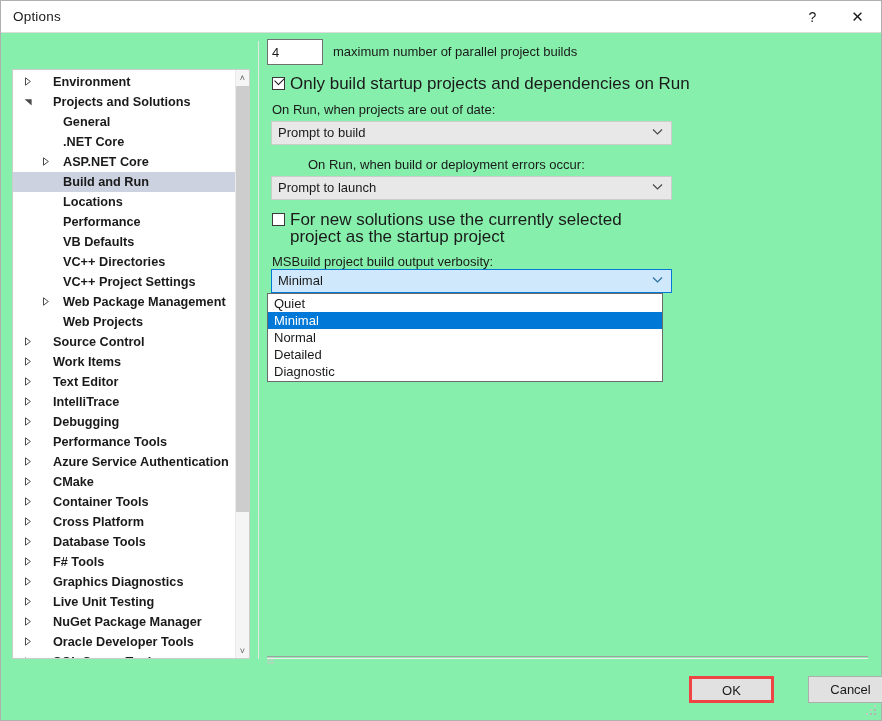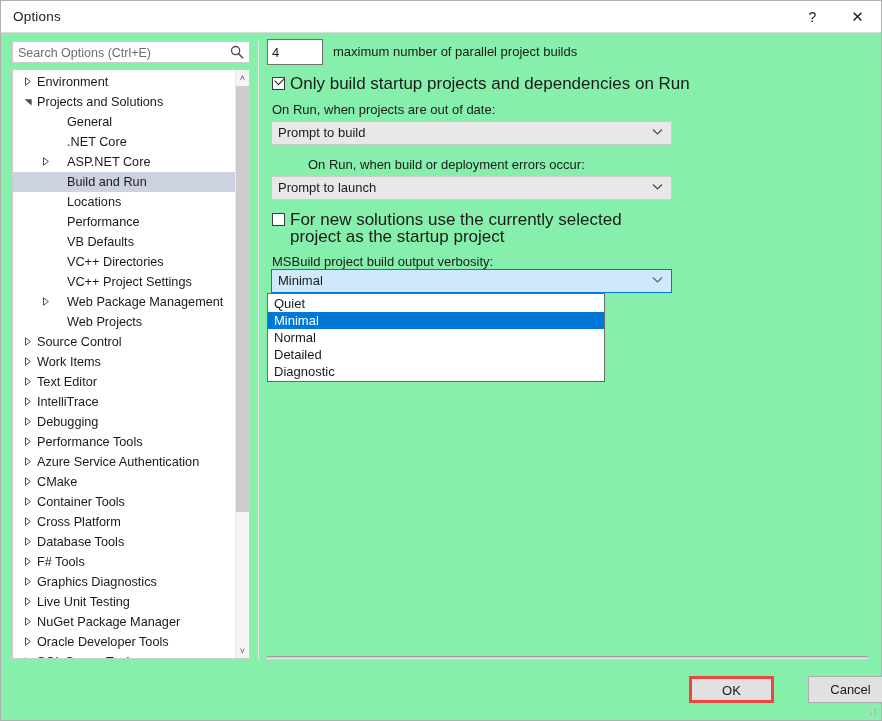--- a/index.html
+++ b/index.html
@@ -121,21 +121,22 @@
     height: 586px;
     overflow: hidden;
   }
   .tree-item {
     position: relative;
     height: 20px;
     line-height: 20px;
     font-size: 12.7px;
     color: #1a1a1a;
     white-space: nowrap;
-    padding-left: 0;
+    padding-left: 16px;
+    font-weight: bold;
   }
   .tree-item.selected {
     background: #cdd2e1;
   }
   .tree-item .exp {
     position: absolute;
     top: 0;
     width: 14px;
     height: 20px;
     text-align: center;
@@ -143,21 +144,21 @@
     line-height: 20px;
     color: #3a3a3a;
   }
   .tree-item .lbl {
     display: inline-block;
   }
   
   .lvl0 .exp { left: 8px; }
   .lvl0 .lbl { margin-left: 24px; }
   .lvl1 .exp { left: 26px; }
-  .lvl1 .lbl { margin-left: 54px; }
+  .lvl1 .lbl { margin-left: 34px; }
 
   #tree-scrollbar {
     position: absolute;
     right: 0;
     top: 0;
     width: 14px;
     height: 588px;
     background: #f5f5f5;
     border-left: 1px solid #eaeaea;
     box-sizing: border-box;
@@ -297,21 +298,21 @@
     line-height: 14px;
   }
   .combo.open {
     background: #cfe8fb;
     border: 1px solid #0078d7;
   }
 
   #dropdown-list {
     position: absolute;
     left: 0;
-    width: 338px;
+    width: 396px;
     background: #ffffff;
     border: 1px solid #6a6a6a;
     box-sizing: border-box;
     padding: 1px 0 1px 0;
   }
   .dd-item {
     height: 17px;
     line-height: 17px;
     font-size: 13px;
     color: #1a1a1a;
@@ -386,29 +387,20 @@
 
 <div id="dialog">
 
   <div id="titlebar">
     <div id="title-text">Options</div>
     <button class="caption-btn" id="help-btn">?</button>
     <button class="caption-btn" id="close-btn">✕</button>
     <div id="titlebar-bottom-line"></div>
   </div>
 
-  <div id="search-box">
-    <input id="search-input" type="text" placeholder="Search Options (Ctrl+E)" style="">
-    <span id="search-icon">
-      <svg width="14" height="14" viewBox="0 0 14 14">
-        <circle cx="5.6" cy="5.6" r="4.1" fill="none" stroke="#4a4a4a" stroke-width="1.3"></circle>
-        <line x1="8.7" y1="8.7" x2="13" y2="13.2" stroke="#4a4a4a" stroke-width="1.5"></line>
-      </svg>
-    </span>
-  </div>
 
   <div id="tree-panel">
     <div id="tree-list">
         <div class="tree-item lvl0"><span class="exp"><svg width="8" height="9" viewBox="0 0 8 9" style="vertical-align:middle">
               <polygon points="1.5,0.8 6.4,4.5 1.5,8.2" fill="none" stroke="#4a4a4a" stroke-width="1"></polygon>
             </svg></span><span class="lbl">Environment</span></div>
         <div class="tree-item lvl0"><span class="exp"><svg width="9" height="9" viewBox="0 0 9 9" style="vertical-align:middle">
               <polygon points="0.6,2.2 7.6,2.2 7.6,8.6" fill="#4a4a4a"></polygon>
             </svg></span><span class="lbl">Projects and Solutions</span></div>
         <div class="tree-item lvl1"><span class="exp"></span><span class="lbl">General</span></div>

